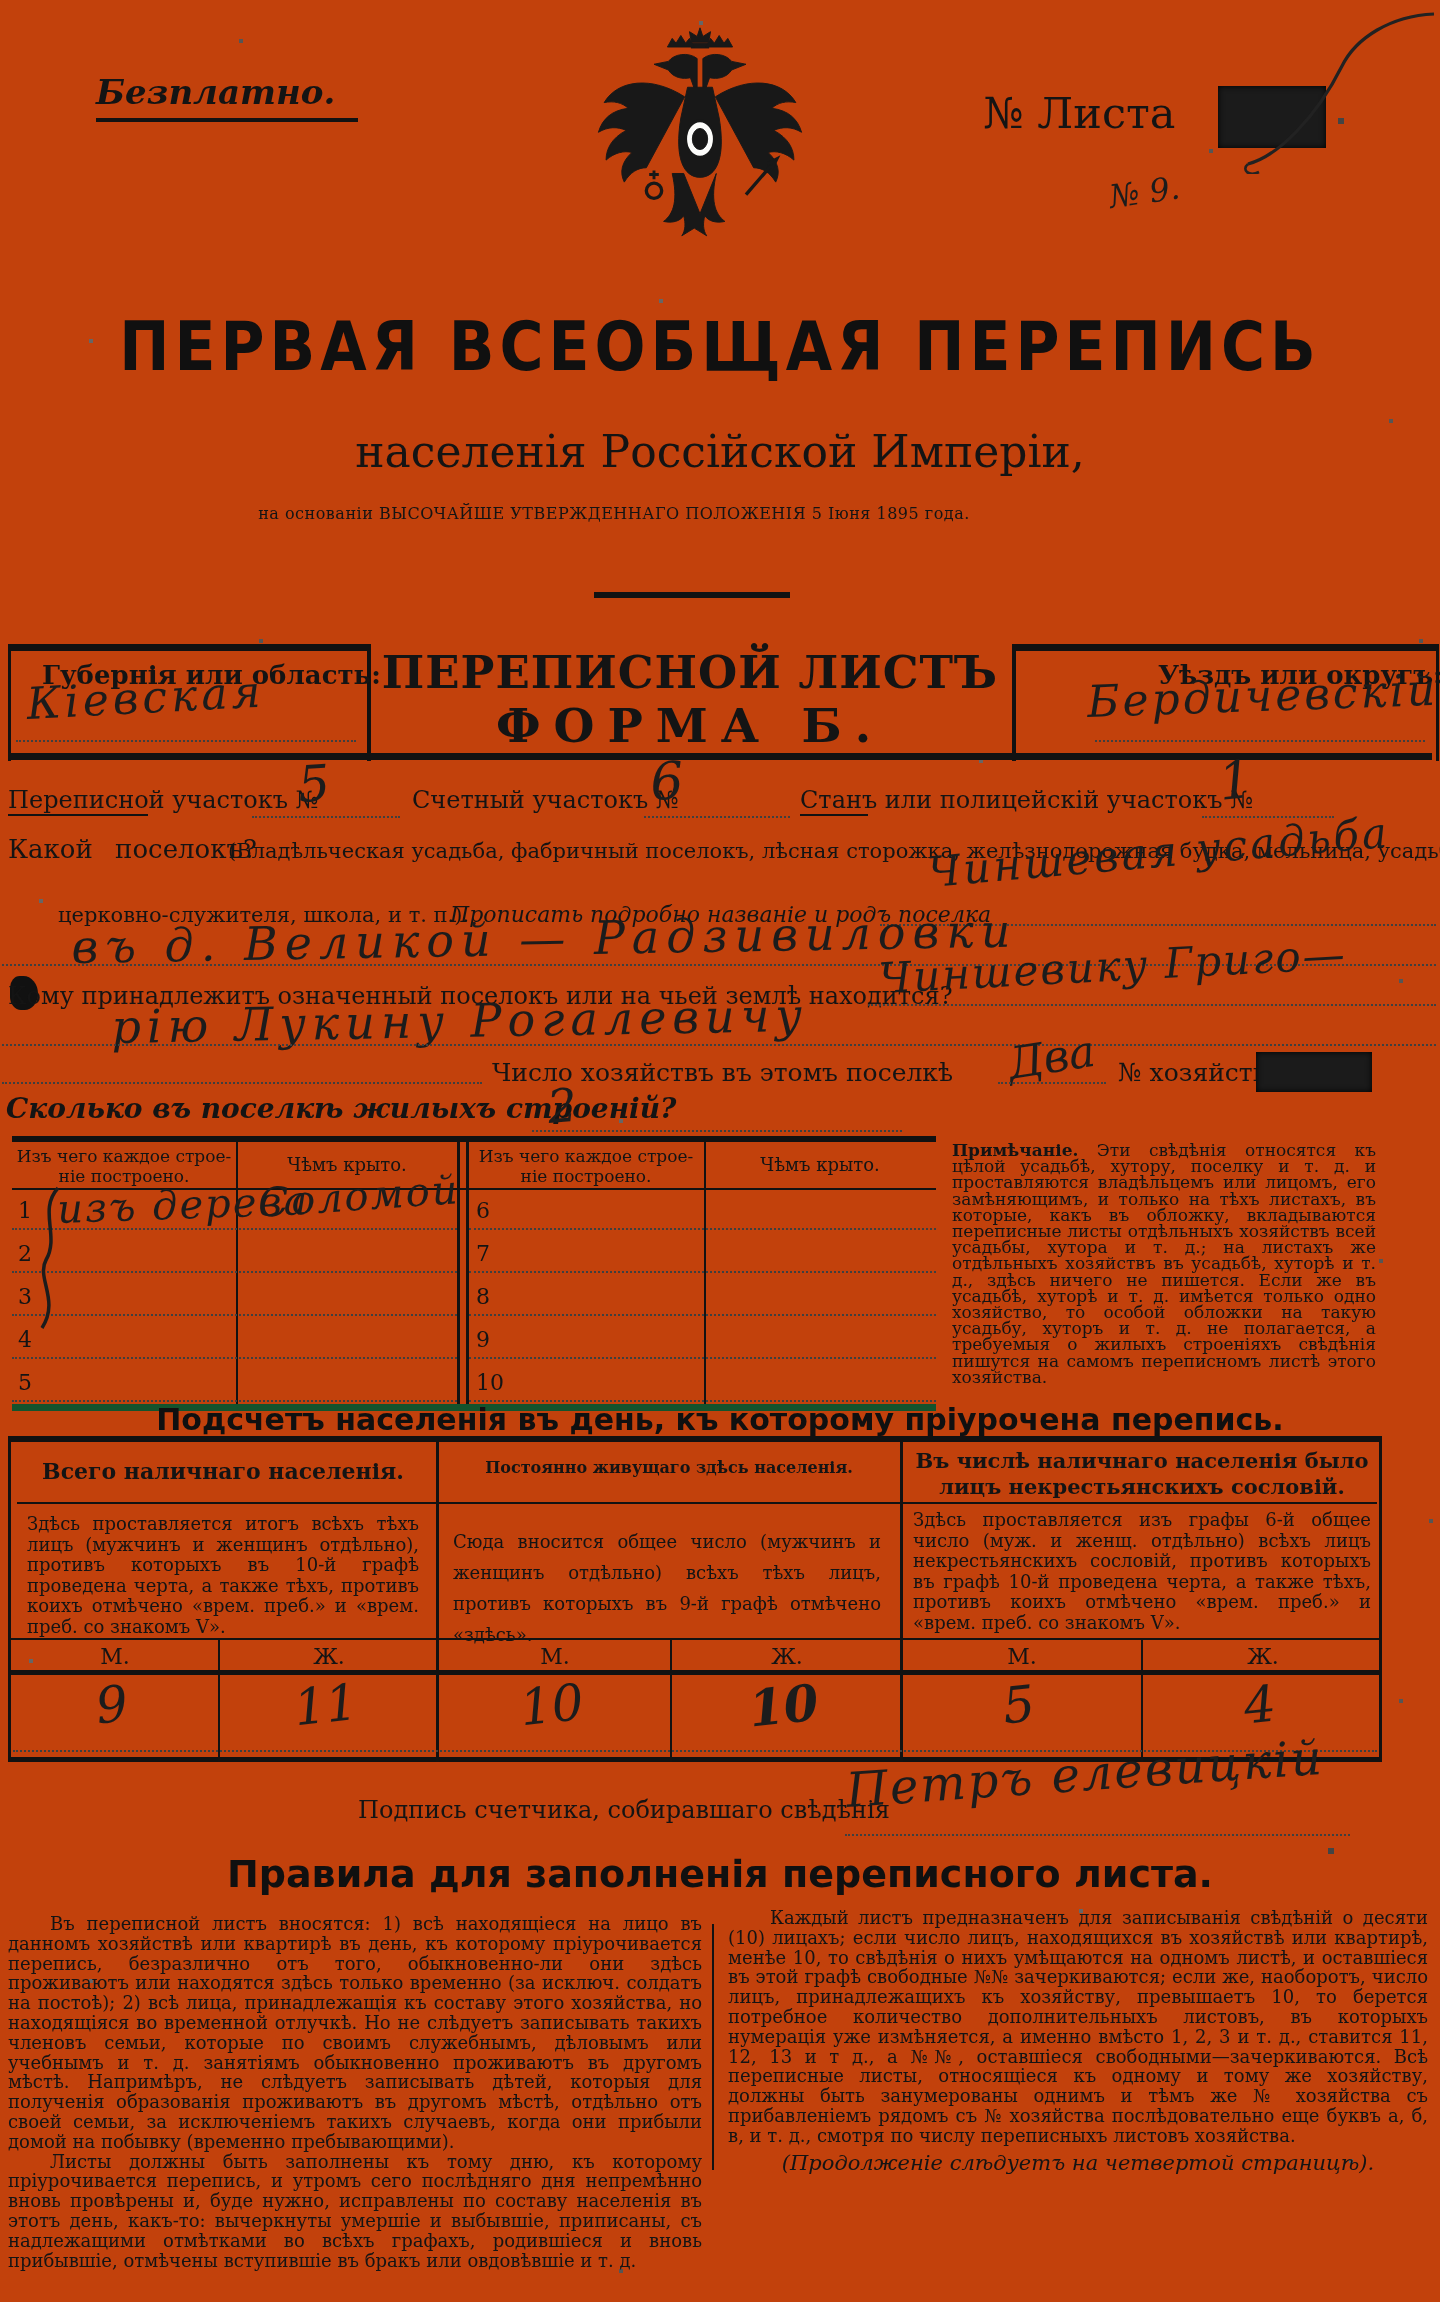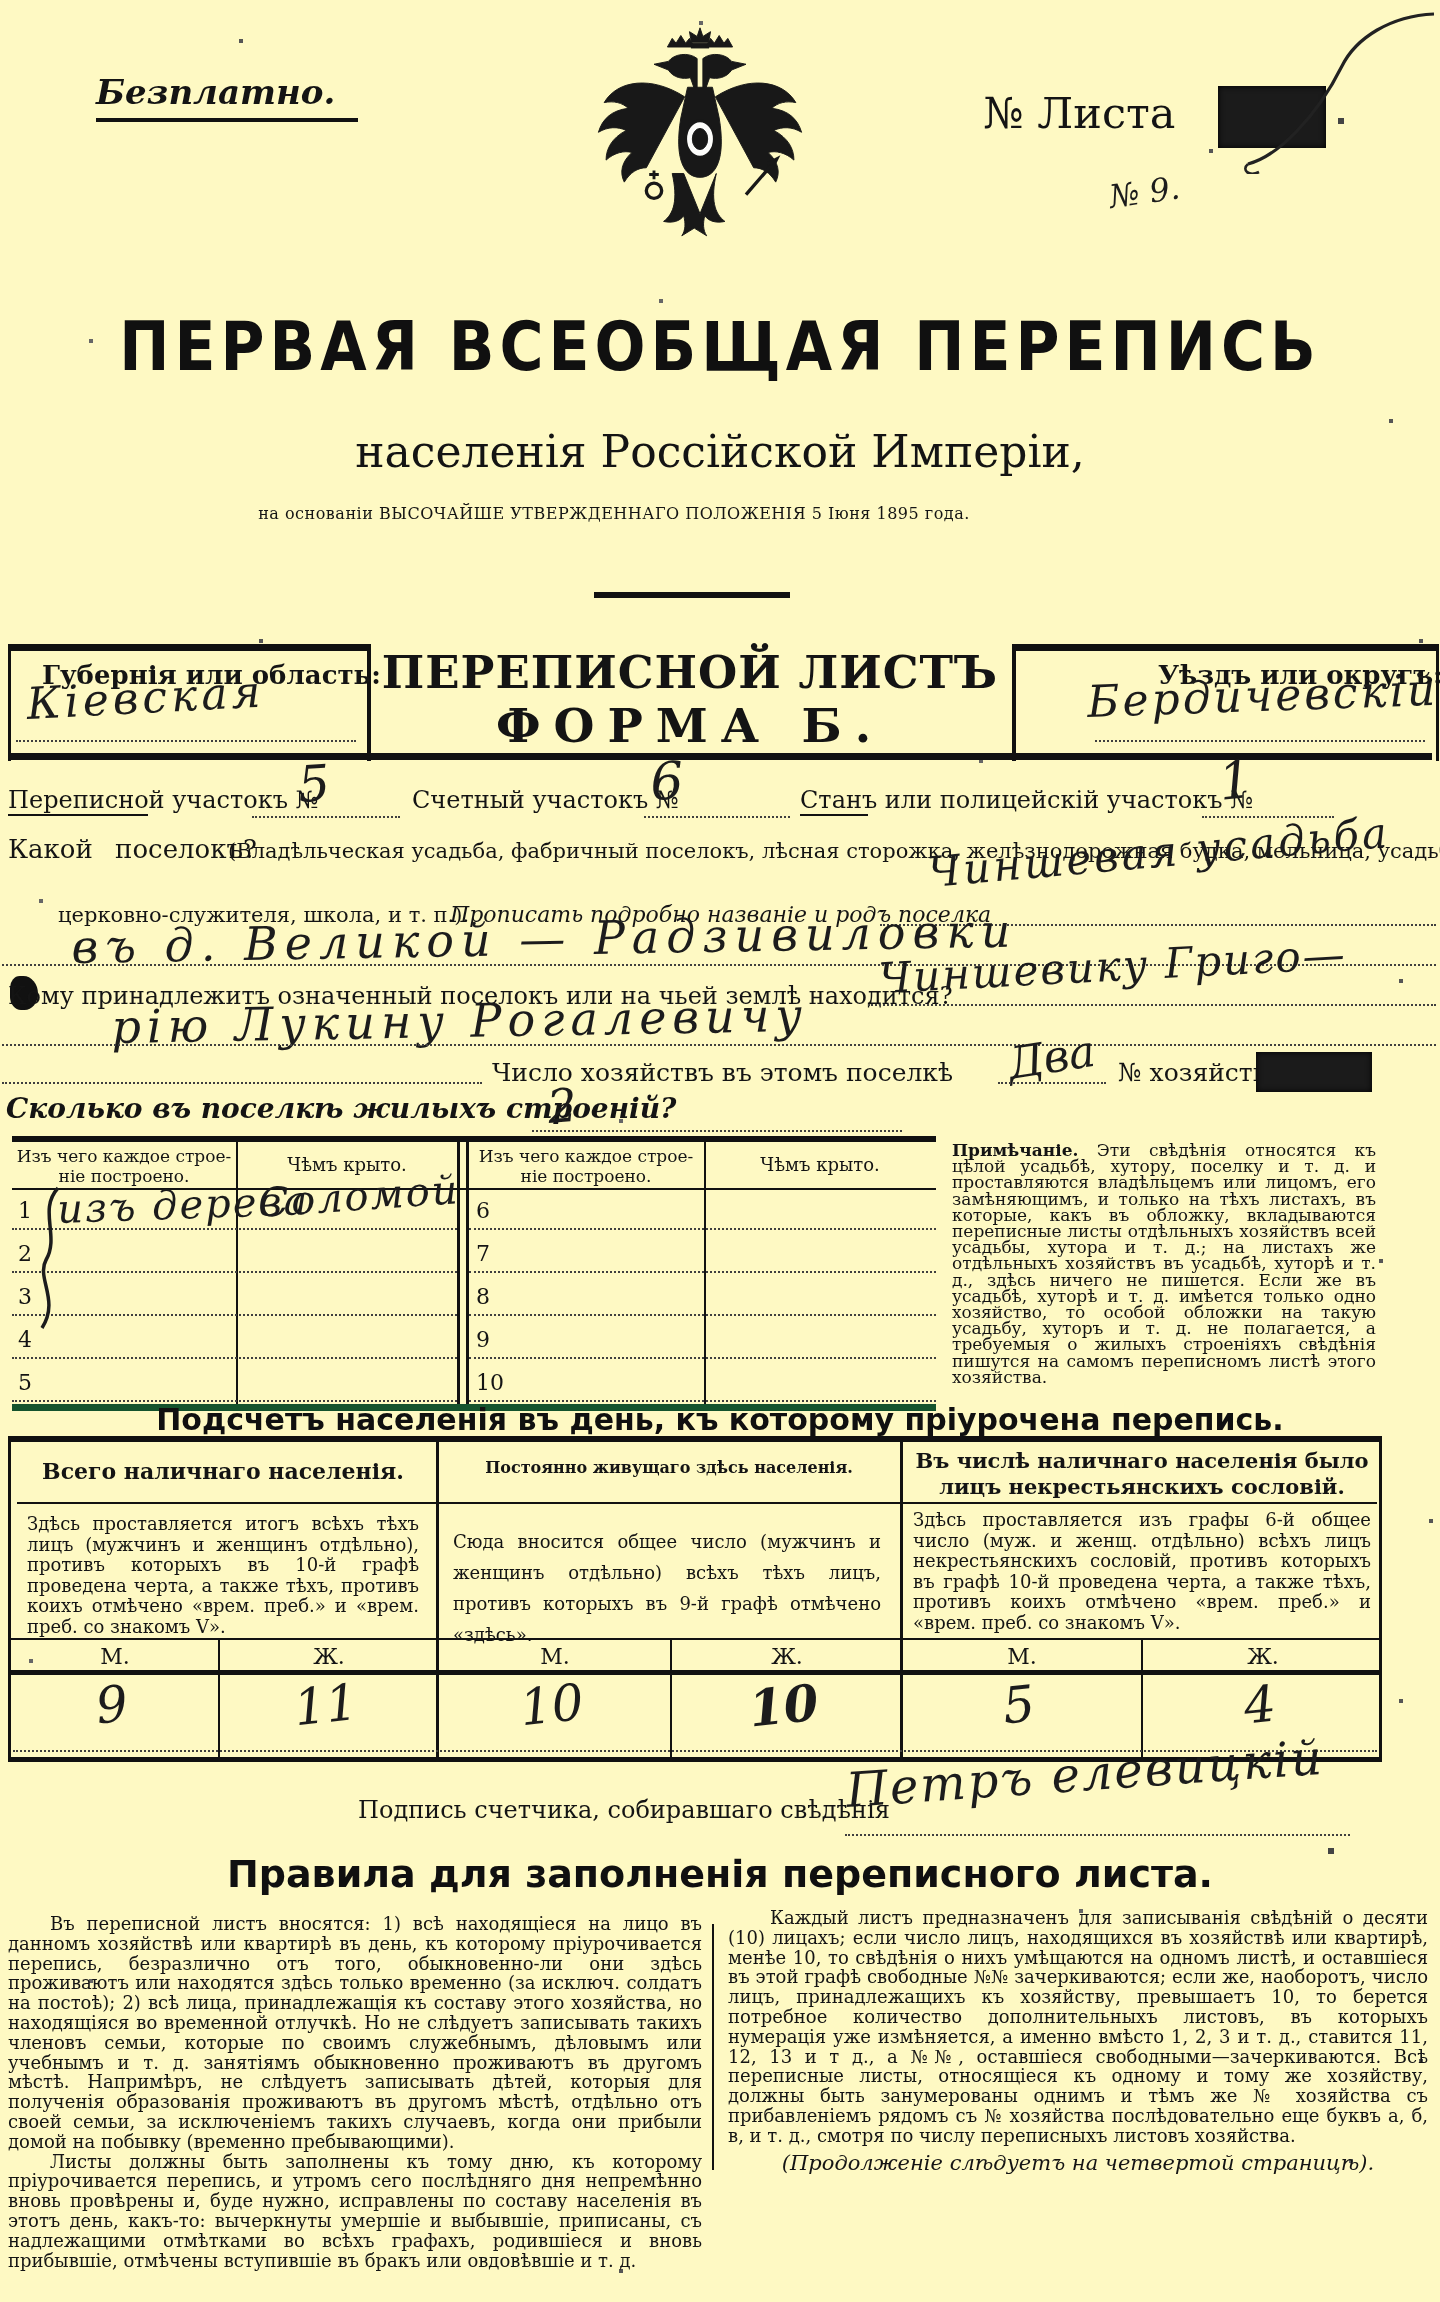--- a/index.html
+++ b/index.html
@@ -1,16 +1,16 @@
 <!DOCTYPE html>
 <html><head>
 <meta charset="utf-8">
 <style>
   html,body{margin:0;padding:0;background:#e8e8e4;}
-  #page{position:relative;width:1440px;height:2302px;background:#fef9c3;margin:0 auto;overflow:hidden;
+  #page{position:relative;width:1440px;height:2302px;background:#c2410c;margin:0 auto;overflow:hidden;
         font-family:"DejaVu Serif",serif;color:#141414;}
   .abs{position:absolute;}
   .serif{font-family:"DejaVu Serif",serif;color:#141414;}
   .sans{font-family:"DejaVu Sans","Liberation Sans",sans-serif;color:#101010;}
   .hw{font-family:"DejaVu Serif",serif;font-style:italic;color:#1c1c1c;white-space:nowrap;transform-origin:left bottom;}
   .dl{position:absolute;height:0;border-bottom:2px dotted #3f3f3f;}
   .rule{position:absolute;background:#121212;}
   .just{text-align:justify;}
   .ctr{text-align:center;}
   .nw{white-space:nowrap;}

